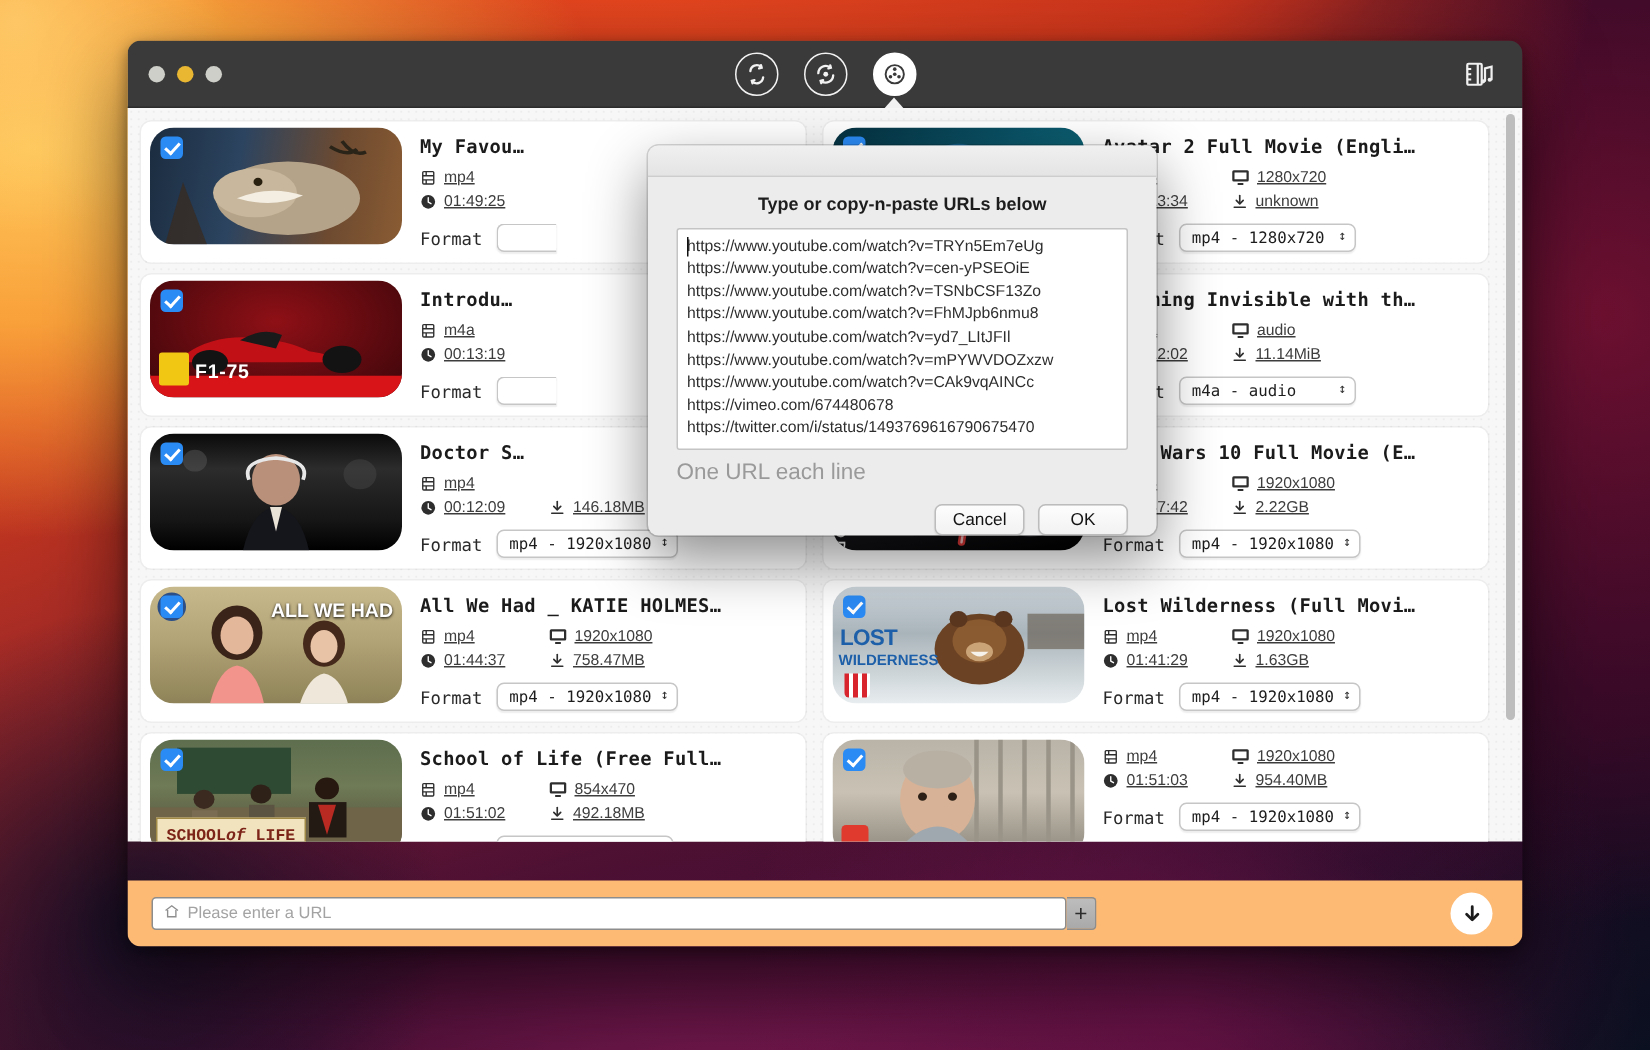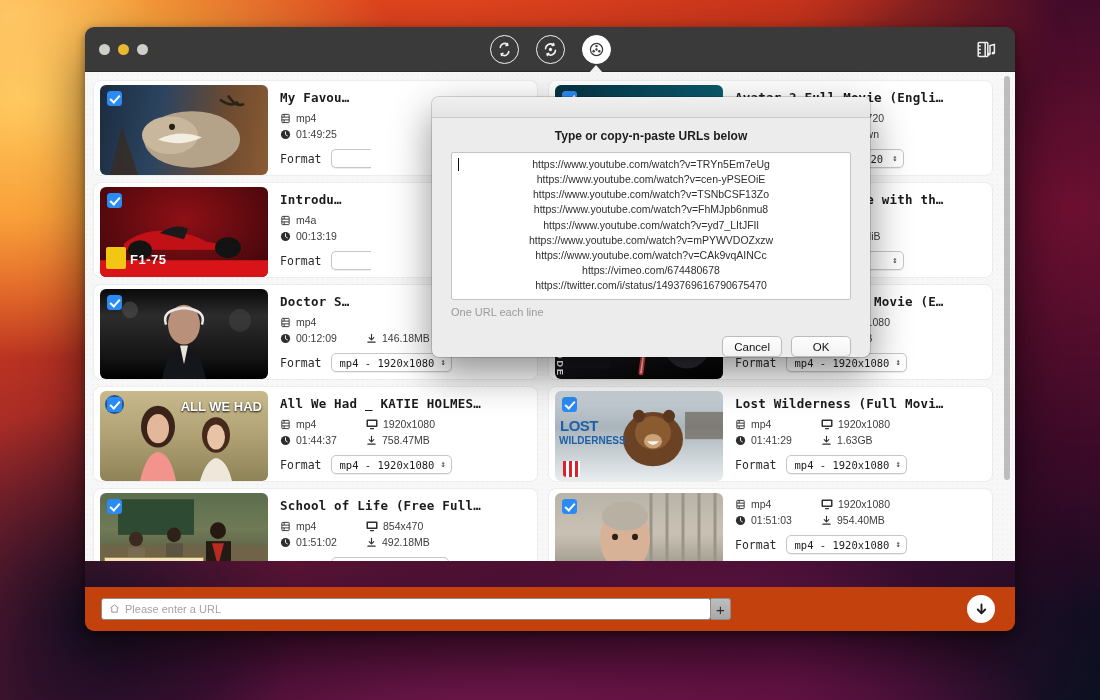--- a/index.html
+++ b/index.html
@@ -75,41 +75,41 @@
     padding: 5px 3px 0 3px;
   }
   .card {
     background: #fff; border-radius: 7px; margin: 4px 6px;
     display: flex; height: 94px; overflow: hidden;
     box-shadow: 0 0 0 1px rgba(0,0,0,.04);
     position: relative;
   }
   .thumb {
     width: 168px; flex: 0 0 168px; position: relative; overflow: hidden;
-    border-radius: 6px; margin: 4px 0 0 6px;
+    border-radius: 16px; margin: 4px 0 12px 6px;
   }
   .chk {
     position: absolute; left: 7px; top: 6px; width: 15px; height: 15px;
     background: #2b8bf5; border-radius: 3.5px; z-index: 5;
     display: flex; align-items: center; justify-content: center;
   }
   .chk::after {
     content: ""; width: 4px; height: 8px; margin-top: -2px;
     border: solid #fff; border-width: 0 2px 2px 0; transform: rotate(42deg);
   }
   .meta { flex: 1 1 auto; padding: 9px 10px 0 12px; min-width: 0; }
   .ttl {
     font-family: "DejaVu Sans Mono", monospace;
     font-size: 12.5px; font-weight: bold; color: #1b1b1b;
     letter-spacing: .2px; white-space: nowrap; overflow: hidden;
     text-overflow: ellipsis; margin-bottom: 7px;
   }
   .rows { display: grid; grid-template-columns: 86px auto; row-gap: 4px;
           font-size: 10.5px; color: #3d3d3d; }
-  .cellx { display: flex; align-items: center; gap: 5px; }
+  .cellx { display: flex; align-items: center; gap: 5px; text-decoration: underline; }
   .cellx svg { flex: 0 0 auto; }
   .fmt-row { display: flex; align-items: center; gap: 9px; margin-top: 9px; }
   .fmt-lbl { font-family: "DejaVu Sans Mono", monospace; font-size: 11.5px; color: #2a2a2a; }
   .select {
     border: 1px solid #c6c6c6; border-radius: 5px; background: #fff;
     height: 19px; min-width: 118px; display: flex; align-items: center;
     justify-content: space-between; padding: 0 5px 0 8px;
     font-family: "DejaVu Sans Mono", monospace; font-size: 10.5px; color: #1c1c1c;
     box-shadow: 0 1px 1px rgba(0,0,0,.07);
   }
@@ -119,21 +119,21 @@
   .sbar {
     position: absolute; right: 4px; top: 4px; bottom: 4px; width: 8px;
   }
   .sthumb {
     position: absolute; left: 1px; top: 0; width: 6px; height: 84%;
     background: #bdbdbd; border-radius: 4px;
   }
 
   
   .bottom {
-    flex: 0 0 44px; height: 44px; background: #c2410c;
+    flex: 0 0 44px; height: 44px; background: #fdba74;
     display: flex; align-items: center; padding: 0 0 0 16px; gap: 0; margin-top: 26px;
   }
   .urlbox {
     flex: 1 1 auto; max-width: 610px; height: 22px; background: #fff;
     border: 1px solid #8d8d8d; border-radius: 3px; display: flex;
     align-items: center; padding: 0 7px; gap: 5px;
   }
   .urlph { font-size: 11px; color: #a3a3a3; }
   .plusbtn {
     width: 20px; height: 22px; background: linear-gradient(#bdbdbd,#a9a9a9);
@@ -142,51 +142,51 @@
     color: #2c2c2c; font-size: 15px; line-height: 1;
   }
   .dlbtn {
     margin-left: auto; margin-right: 20px; width: 28px; height: 28px;
     border-radius: 50%; background: #fff; display: flex;
     align-items: center; justify-content: center; color: #1c1c1c;
   }
 
   
   .modal {
-    position: absolute; left: 347px; top: 70px; width: 438px; height: 260px;
+    position: absolute; left: 347px; top: 70px; width: 339px; height: 260px;
     background: #ececec; border-radius: 7px; overflow: hidden;
     box-shadow: 0 16px 40px rgba(0,0,0,.45), 0 0 0 1px rgba(0,0,0,.15);
     z-index: 50; display: flex; flex-direction: column;
   }
   .modal-head {
     height: 23px; background: linear-gradient(#f0f0f0,#e4e4e4);
     border-bottom: 1px solid #cdcdcd;
   }
   .modal-title {
     text-align: center; font-size: 12px; font-weight: bold; color: #1d1d1d;
     padding: 11px 0 9px;
   }
   .ta {
     margin: 0 19px; height: 164px; background: #fff;
     border: 1px solid #c4c4c4; border-radius: 2px;
     padding: 4px 6px; overflow: hidden; position: relative;
   }
   .ta-line {
     font-size: 10.5px; line-height: 15.2px; color: #2e2e2e;
-    white-space: nowrap; font-family: "Liberation Sans", sans-serif; text-align: center;
+    white-space: nowrap; font-family: "Liberation Sans", sans-serif;
   }
   .caret {
     position: absolute; left: 6px; top: 5px; width: 1px; height: 13px;
     background: #111;
   }
   .modal-foot {
     display: flex; align-items: flex-start; justify-content: space-between;
     padding: 6px 19px 0 19px; flex: 1;
   }
-  .hint { font-size: 11px; color: #9a9a9a; }
+  .hint { font-size: 15px; color: #9a9a9a; }
   .btns { display: flex; gap: 9px; margin-top: 30px; }
   .btn {
     min-width: 56px; height: 21px; background: linear-gradient(#fdfdfd,#f2f2f2);
     border: 1px solid #bcbcbc; border-radius: 5px; font-size: 11.5px;
     color: #141414; display: flex; align-items: center; justify-content: center;
     padding: 0 11px; box-shadow: 0 1px 1px rgba(0,0,0,.08);
   }
   .btn.primary { min-width: 60px; }
 
   

